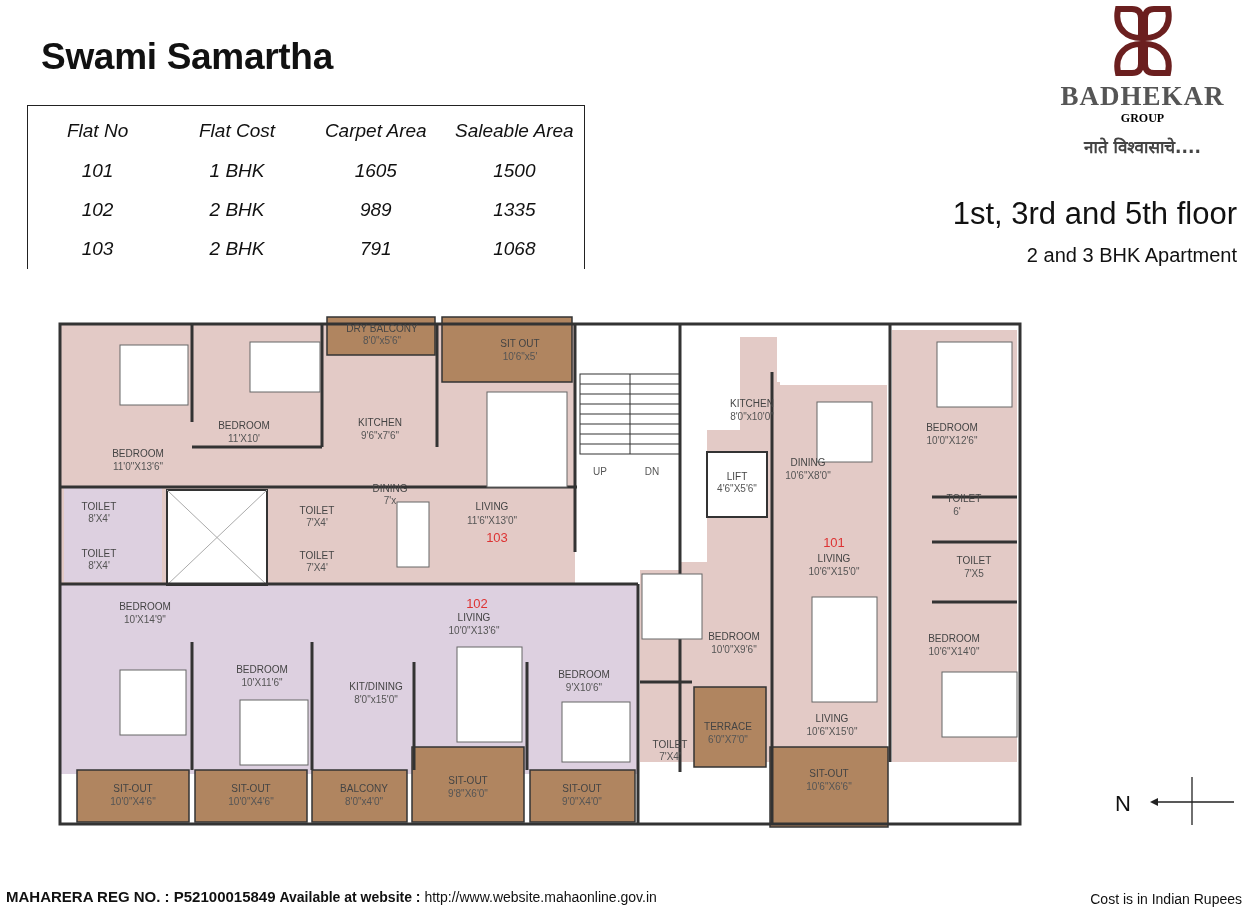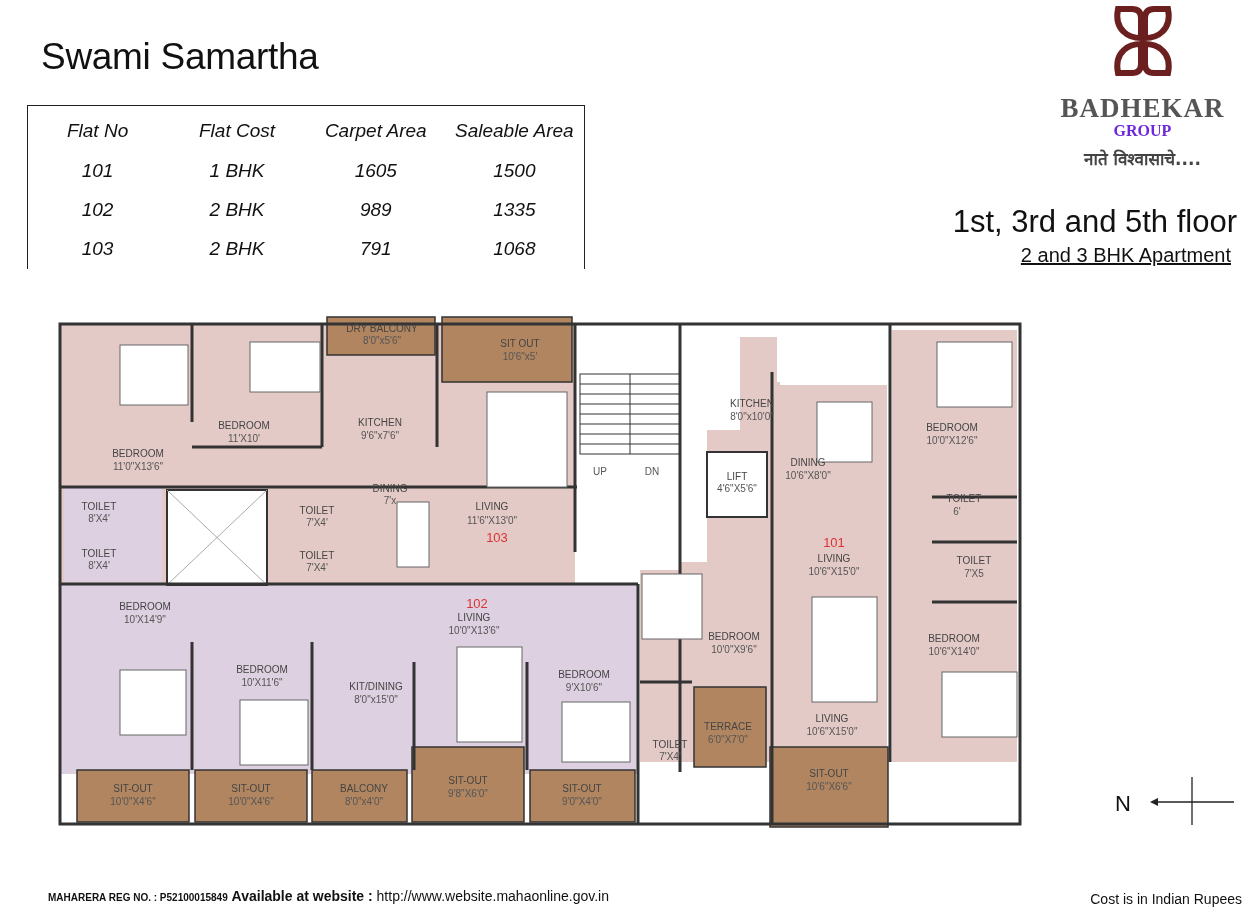--- a/index.html
+++ b/index.html
@@ -1,33 +1,33 @@
 <!DOCTYPE html>
 <html><head>
 <meta charset="utf-8">
 <style>
   * { box-sizing: border-box; margin: 0; padding: 0; }
   body { width: 1247px; height: 910px; background: #fff; position: relative; overflow: hidden; font-family: "Liberation Sans", sans-serif; color: #111; }
-  .title { position: absolute; left: 41px; top: 36px; font-size: 37px; font-weight: normal; letter-spacing: -0.3px; text-align: right; }
+  .title { position: absolute; left: 41px; top: 36px; font-size: 37px; font-weight: bold; letter-spacing: -0.3px; text-align: right; }
   .spec-table { position: absolute; left: 27px; top: 105px; width: 558px; height: 160px; border-top: 1.5px solid #222; border-left: 1.5px solid #222; border-right: 1.5px solid #222; border-collapse: collapse; font-style: italic; }
   .spec-table th, .spec-table td { font-size: 19px; font-weight: normal; text-align: center; height: 39px; padding: 0; }
   .spec-table th { height: 46px; padding-top: 4px; }
   .spec-table col.c1 { width: 140px; } .spec-table col.c2 { width: 140px; } .spec-table col.c3 { width: 138px; } .spec-table col.c4 { width: 140px; }
 
   .logo { position: absolute; left: 1050px; top: 0px; width: 185px; text-align: center; }
   .logo svg { display: block; margin: 4px auto 0; }
-  .brand { font-family: "Liberation Serif", serif; font-weight: bold; color: #555; font-size: 27px; letter-spacing: 1px; margin-top: 16px; line-height: 28px; }
-  .group { font-family: "Liberation Serif", serif; font-weight: bold; color: #6d28d9; font-size: 16px; line-height: 17px; }
+  .brand { font-family: "Liberation Serif", serif; font-weight: bold; color: #555; font-size: 27px; letter-spacing: 1px; margin-top: 4px; line-height: 28px; }
+  .group { font-family: "Liberation Serif", serif; font-weight: bold; color: #000000; font-size: 12px; line-height: 17px; }
   .tagline { font-family: "DejaVu Sans", sans-serif; font-weight: bold; color: #444; font-size: 17px; margin-top: 8px; }
-  .floor { position: absolute; right: 10px; top: 204px; font-size: 31px; }
-  .apt { position: absolute; right: 16px; top: 244px; font-size: 20px; text-decoration: underline; }
+  .floor { position: absolute; right: 10px; top: 196px; font-size: 31px; }
+  .apt { position: absolute; right: 10px; top: 244px; font-size: 20px; }
 
   .plan { position: absolute; left: 52px; top: 312px; width: 972px; height: 520px; }
   .footer { position: absolute; left: 6px; top: 888px; width: 1236px; font-size: 14px; }
-  .footer .reg { font-weight: bold; font-size: 10px; margin-left: 42px; }
+  .footer .reg { font-weight: bold; font-size: 15px; }
   .footer .avail { font-weight: bold; }
   .footer .cost { position: absolute; right: 0; top: 3px; }
   .north { position: absolute; left: 1110px; top: 775px; width: 130px; height: 52px; }
   .north .n { position: absolute; left: 5px; top: 16px; font-size: 22px; }
   .lbl { font-family: "Liberation Sans", sans-serif; font-size: 10px; fill: #444; text-anchor: middle; }
   .dim { font-family: "Liberation Sans", sans-serif; font-size: 10px; fill: #555; text-anchor: middle; }
   .flatno { font-family: "Liberation Sans", sans-serif; font-size: 13px; fill: #d33; text-anchor: middle; }
 </style>
 </head>
 <body>

